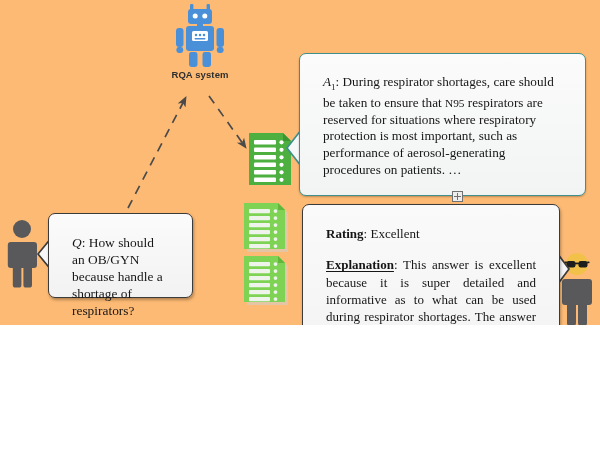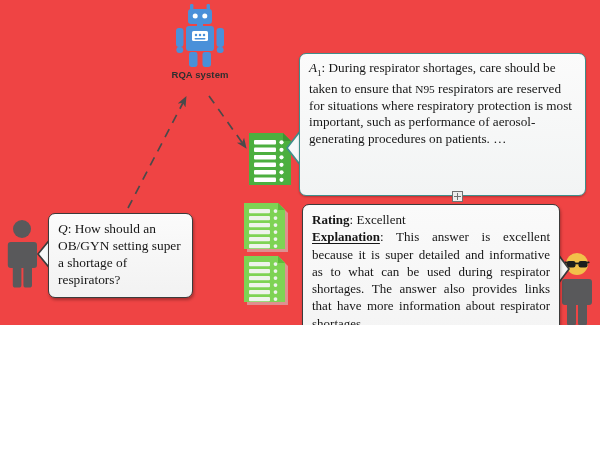--- a/index.html
+++ b/index.html
@@ -7,21 +7,21 @@
     padding: 0;
     background: #ffffff;
   }
   body {
     font-family: "Liberation Serif", serif;
   }
   #canvas {
     position: relative;
     width: 600px;
     height: 325px;
-    background: #ef4444;
+    background: #fdba74;
     overflow: hidden;
   }
 
   
   #rqa-system {
     position: absolute;
     left: 150px;
     top: 4px;
     width: 100px;
     text-align: center;
@@ -91,21 +91,21 @@
     width: 145px;
     height: 85px;
     border: 1.6px solid #3b3b3b;
     background: linear-gradient(#fbfbfb, #f2f2f2);
     box-shadow: 1px 2px 3px rgba(0,0,0,0.30);
   }
 
   .callout-text {
     font-family: "Liberation Serif", serif;
     color: #161616;
-    margin: 0;
+    margin: 14px;
   }
   #answer-box .callout-text {
     font-size: 13.2px;
     line-height: 16.6px;
   }
   #question-box .callout-text {
     font-size: 13.4px;
     line-height: 17px;
   }
   #explanation-box .callout-text {
@@ -312,21 +312,21 @@
         <circle cx="32.5" cy="44.1" r="1.9"></circle>
       </g>
     </svg>
   </div>
 
   <svg class="tail" id="question-tail" width="18" height="36" viewBox="0 0 18 36">
     <path d="M16,1 L2,18 L16,35" fill="#f7f7f7" stroke="#3b3b3b" stroke-width="1.7" stroke-linejoin="round" stroke-linecap="round"></path>
     <rect x="13" y="2" width="5" height="32" fill="#f7f7f7"></rect>
   </svg>
   <div class="callout" id="question-box">
-    <p class="callout-text"><span class="math-var">Q</span><span>: </span><span>How should an OB/GYN setting super a shortage of respirators?</span></p>
+    <p class="callout-text"><span class="math-var">Q</span><span>: </span><span>How should an OB/GYN because handle a shortage of respirators?</span></p>
   </div>
 
   <svg class="tail" id="answer-tail" width="20" height="44" viewBox="0 0 20 44">
     <path d="M18,1.5 L2,22 L18,42.5" fill="#f6f8f8" stroke="#3f8f8c" stroke-width="1.7" stroke-linejoin="round" stroke-linecap="round"></path>
     <rect x="15" y="3" width="5" height="38" fill="#f6f8f8"></rect>
   </svg>
   <div class="callout" id="answer-box">
     <p class="callout-text"><span class="math-var"><span>A</span><sub>1</sub></span><span>:  </span><span>During respirator shortages, care should be taken to ensure that </span><span class="smallcaps-n">N95</span><span> respirators are reserved for situations where respiratory protection is most important, such as performance of aerosol-generating procedures on patients. …</span></p>
   </div>
   <div class="handle-glyph" id="answer-handle"></div>

